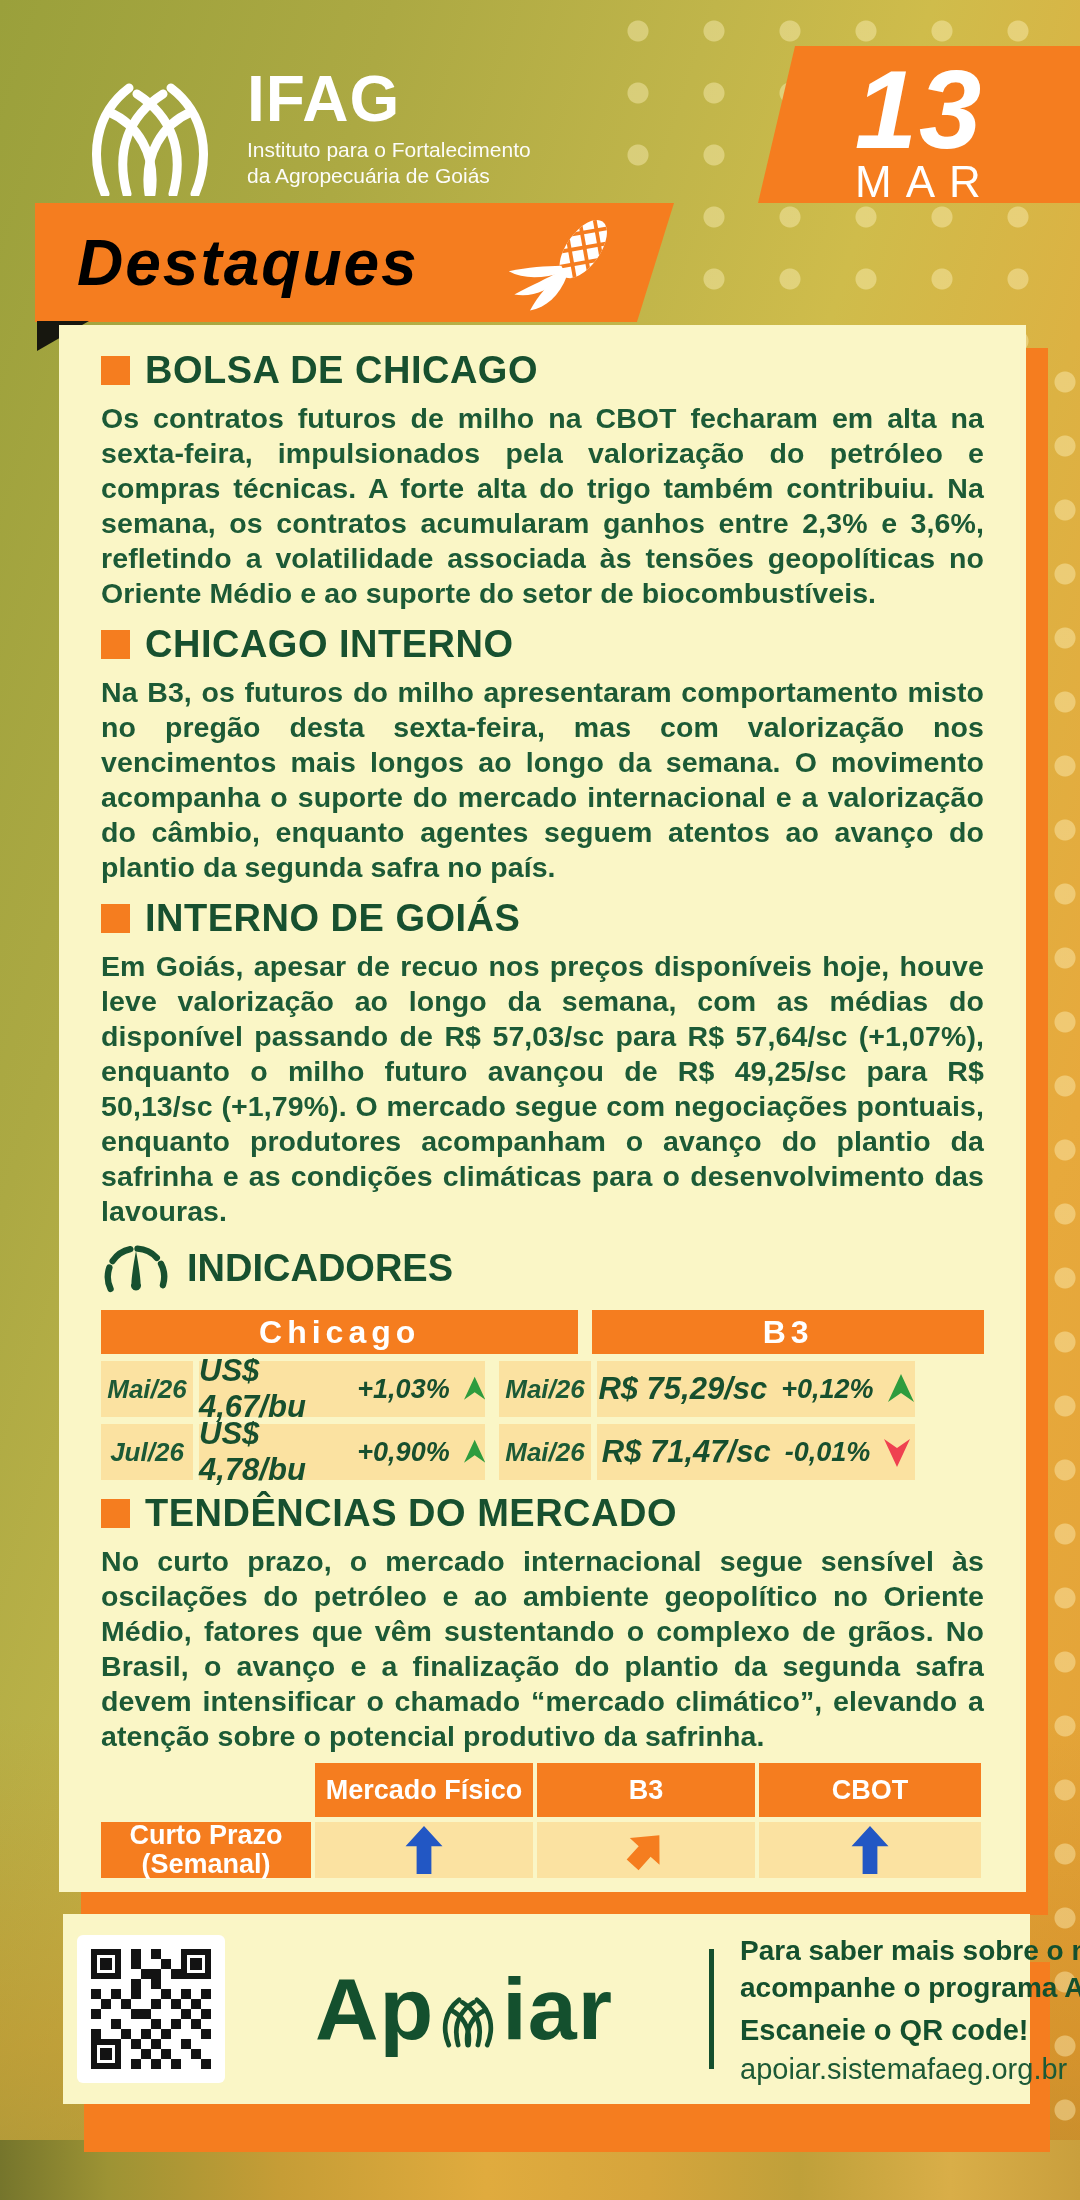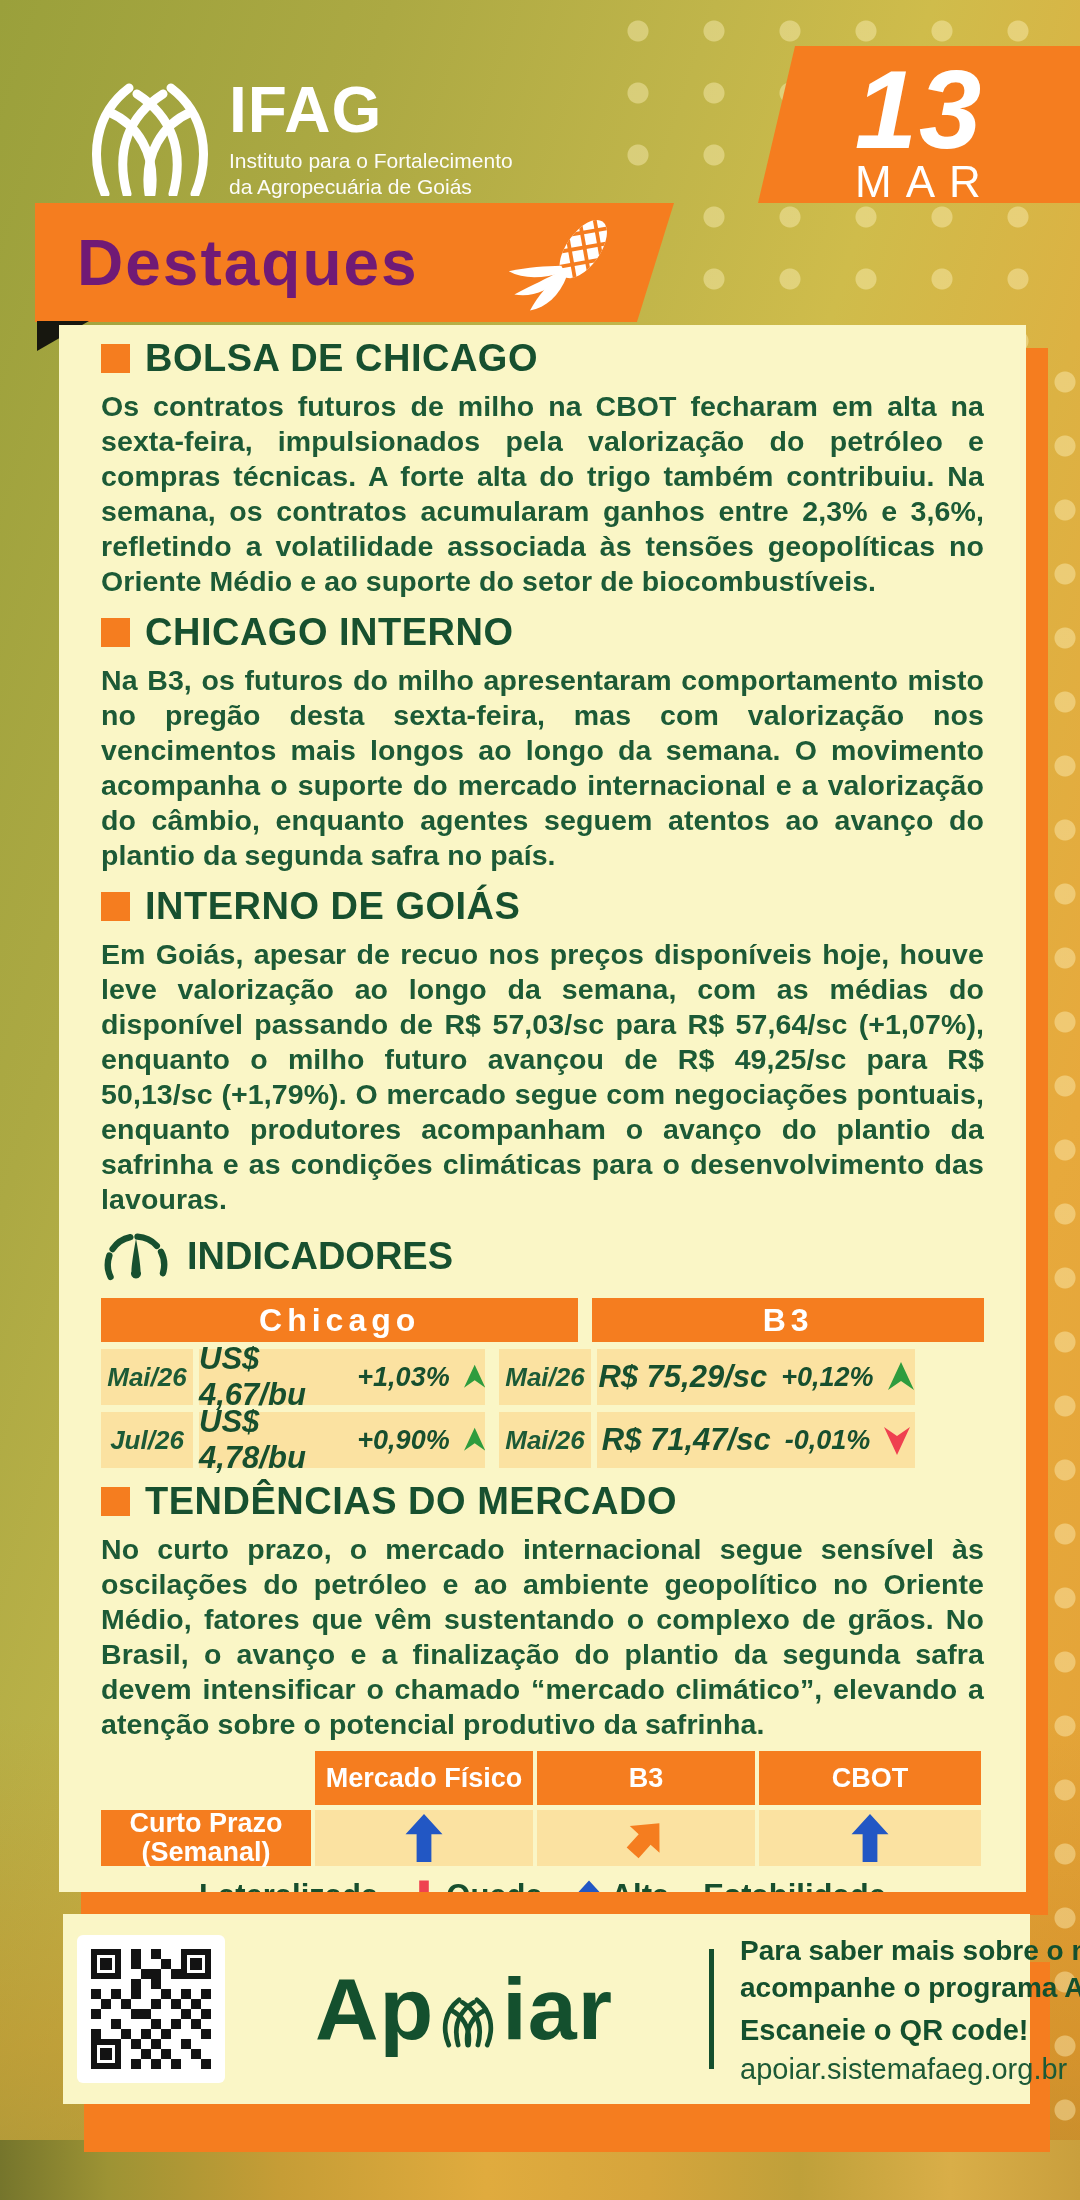--- a/index.html
+++ b/index.html
@@ -9,38 +9,38 @@
       linear-gradient(180deg, rgba(0,0,0,0) 78%, rgba(190,120,25,.35) 93%, rgba(150,110,30,.4) 100%),
       linear-gradient(108deg,#9aa03b 0%,#aca943 22%,#c0b54a 40%,#cfbc4b 52%,#dcb243 66%,#e7a93c 80%,#e2a136 100%);}
   .bg-dots{position:absolute;pointer-events:none;
     background-image:radial-gradient(circle,rgba(255,243,190,.42) 0 10px,rgba(255,243,190,0) 11px);
     background-size:76px 62px;}
   .dots-top{left:600px;top:0;width:480px;height:350px;}
   .dots-right{left:1036px;top:350px;width:44px;height:1850px;background-size:58px 64px;}
   .bottom-photo{position:absolute;left:0;bottom:0;width:1080px;height:60px;
     background:linear-gradient(90deg,#75752c 0%,#9d9334 10%,#c69d36 26%,#e0ab3e 45%,#d6a53c 60%,#bfA03a 74%,#d9ae48 88%,#c99f3d 100%);}
   
-  .ifag{position:absolute;left:75px;top:56px;display:flex;align-items:flex-end;gap:4px;color:#fff;}
+  .ifag{position:absolute;left:75px;top:56px;display:flex;align-items:center;gap:22px;color:#fff;}
   .ifag-text .big{font-size:64px;font-weight:700;letter-spacing:1px;line-height:64px;}
   .ifag-text .sub{font-size:21px;line-height:26px;margin-top:6px;opacity:.97;}
   .date-badge{position:absolute;left:758px;top:46px;width:322px;height:157px;background:#F57D1F;
     clip-path:polygon(11.5% 0,100% 0,100% 100%,0 100%);color:#fff;text-align:center;}
   .date-badge .day{font-size:112px;font-weight:700;font-style:italic;line-height:100px;margin-top:14px;letter-spacing:2px;}
   .date-badge .mon{font-size:44px;font-weight:400;letter-spacing:14px;line-height:44px;margin-left:12px;}
   
   .banner{position:absolute;left:35px;top:203px;width:639px;height:119px;background:#F57D1F;
     clip-path:polygon(0 0,100% 0,94.2% 100%,0 100%);display:flex;align-items:center;}
-  .banner .t{color:#701a75;font-size:64px;font-weight:700;letter-spacing:2px;padding-left:42px;}
+  .banner .t{color:#000000;font-size:64px;font-weight:700;font-style:italic;letter-spacing:2px;padding-left:42px;}
   .banner svg{position:absolute;left:470px;top:2px;}
   .fold{position:absolute;left:37px;top:321px;width:52px;height:30px;background:#17170f;
     clip-path:polygon(0 0,100% 0,0 100%);}
   
   .shadow-main{position:absolute;left:81px;top:348px;width:967px;height:1567px;background:#F57D1F;}
   .card{position:absolute;left:59px;top:325px;width:967px;height:1567px;background:#FAF6C6;
-    box-sizing:border-box;padding:8px 42px 0 42px;overflow:hidden;}
+    box-sizing:border-box;padding:20px 42px 0 42px;overflow:hidden;}
   .sec-h{display:flex;align-items:center;gap:15px;margin:12px 0 9px;}
   .sec-h:first-child{margin-top:4px;}
   .bullet{width:29px;height:29px;background:#F57D1F;flex:0 0 auto;}
   .sec-h .ht{font-size:38px;font-weight:700;color:#17502f;letter-spacing:.5px;}
   .card p{margin:0 0 9px;font-size:28.5px;line-height:35px;font-weight:700;color:#1c5a36;
     text-align:justify;letter-spacing:.1px;}
   
   .ind-head{display:flex;align-items:center;gap:16px;margin:8px 0 12px;}
   .tbl1{margin-bottom:12px;}
   .tbl1 .hrow{display:flex;gap:0;margin-bottom:7px;}

